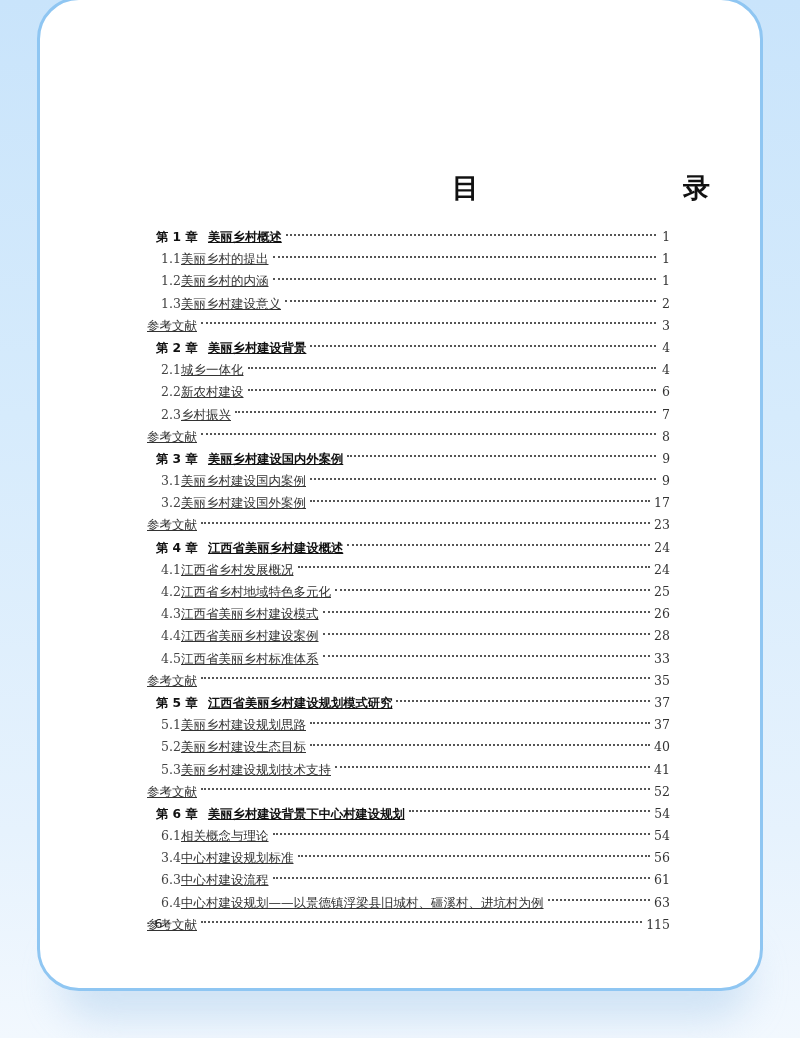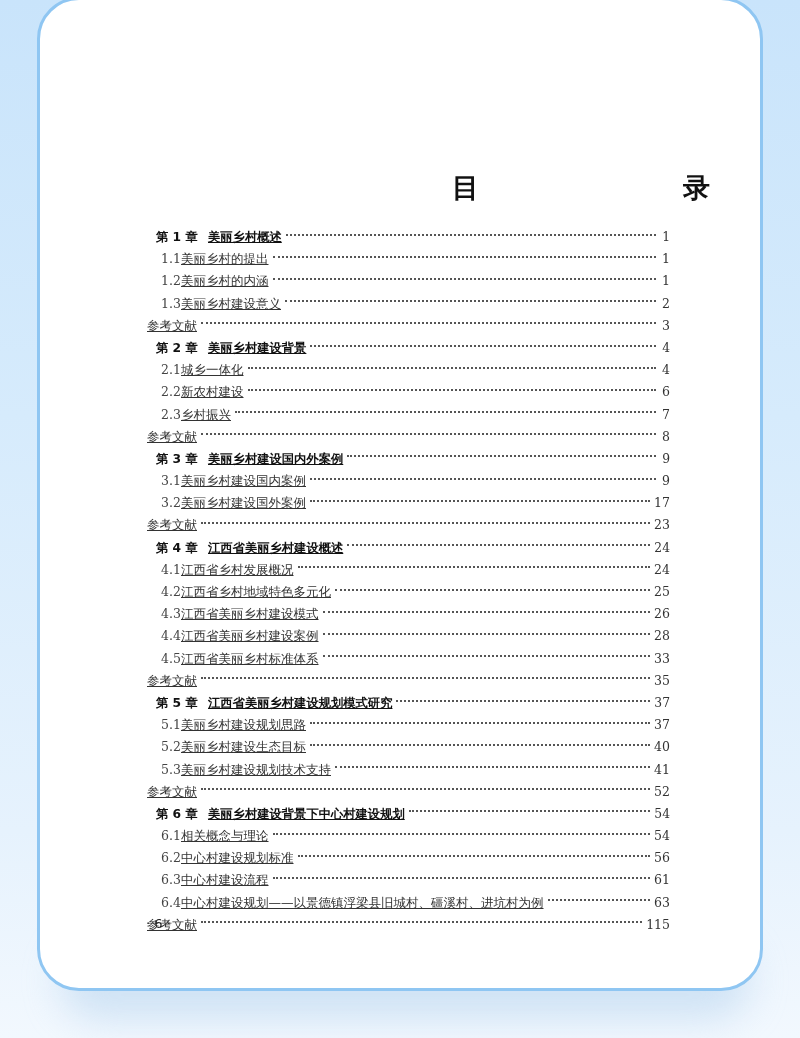--- a/index.html
+++ b/index.html
@@ -217,21 +217,21 @@
       <span class="leader"></span>
       <span class="page">54</span>
     </div>
     <div class="row section">
       <span class="num">6.1</span>
       <span class="label">相关概念与理论</span>
       <span class="leader"></span>
       <span class="page">54</span>
     </div>
     <div class="row section">
-      <span class="num">6.2</span>
+      <span class="num">3.4</span>
       <span class="label">中心村建设规划标准</span>
       <span class="leader"></span>
       <span class="page">56</span>
     </div>
     <div class="row section">
       <span class="num">6.3</span>
       <span class="label">中心村建设流程</span>
       <span class="leader"></span>
       <span class="page">61</span>
     </div>

